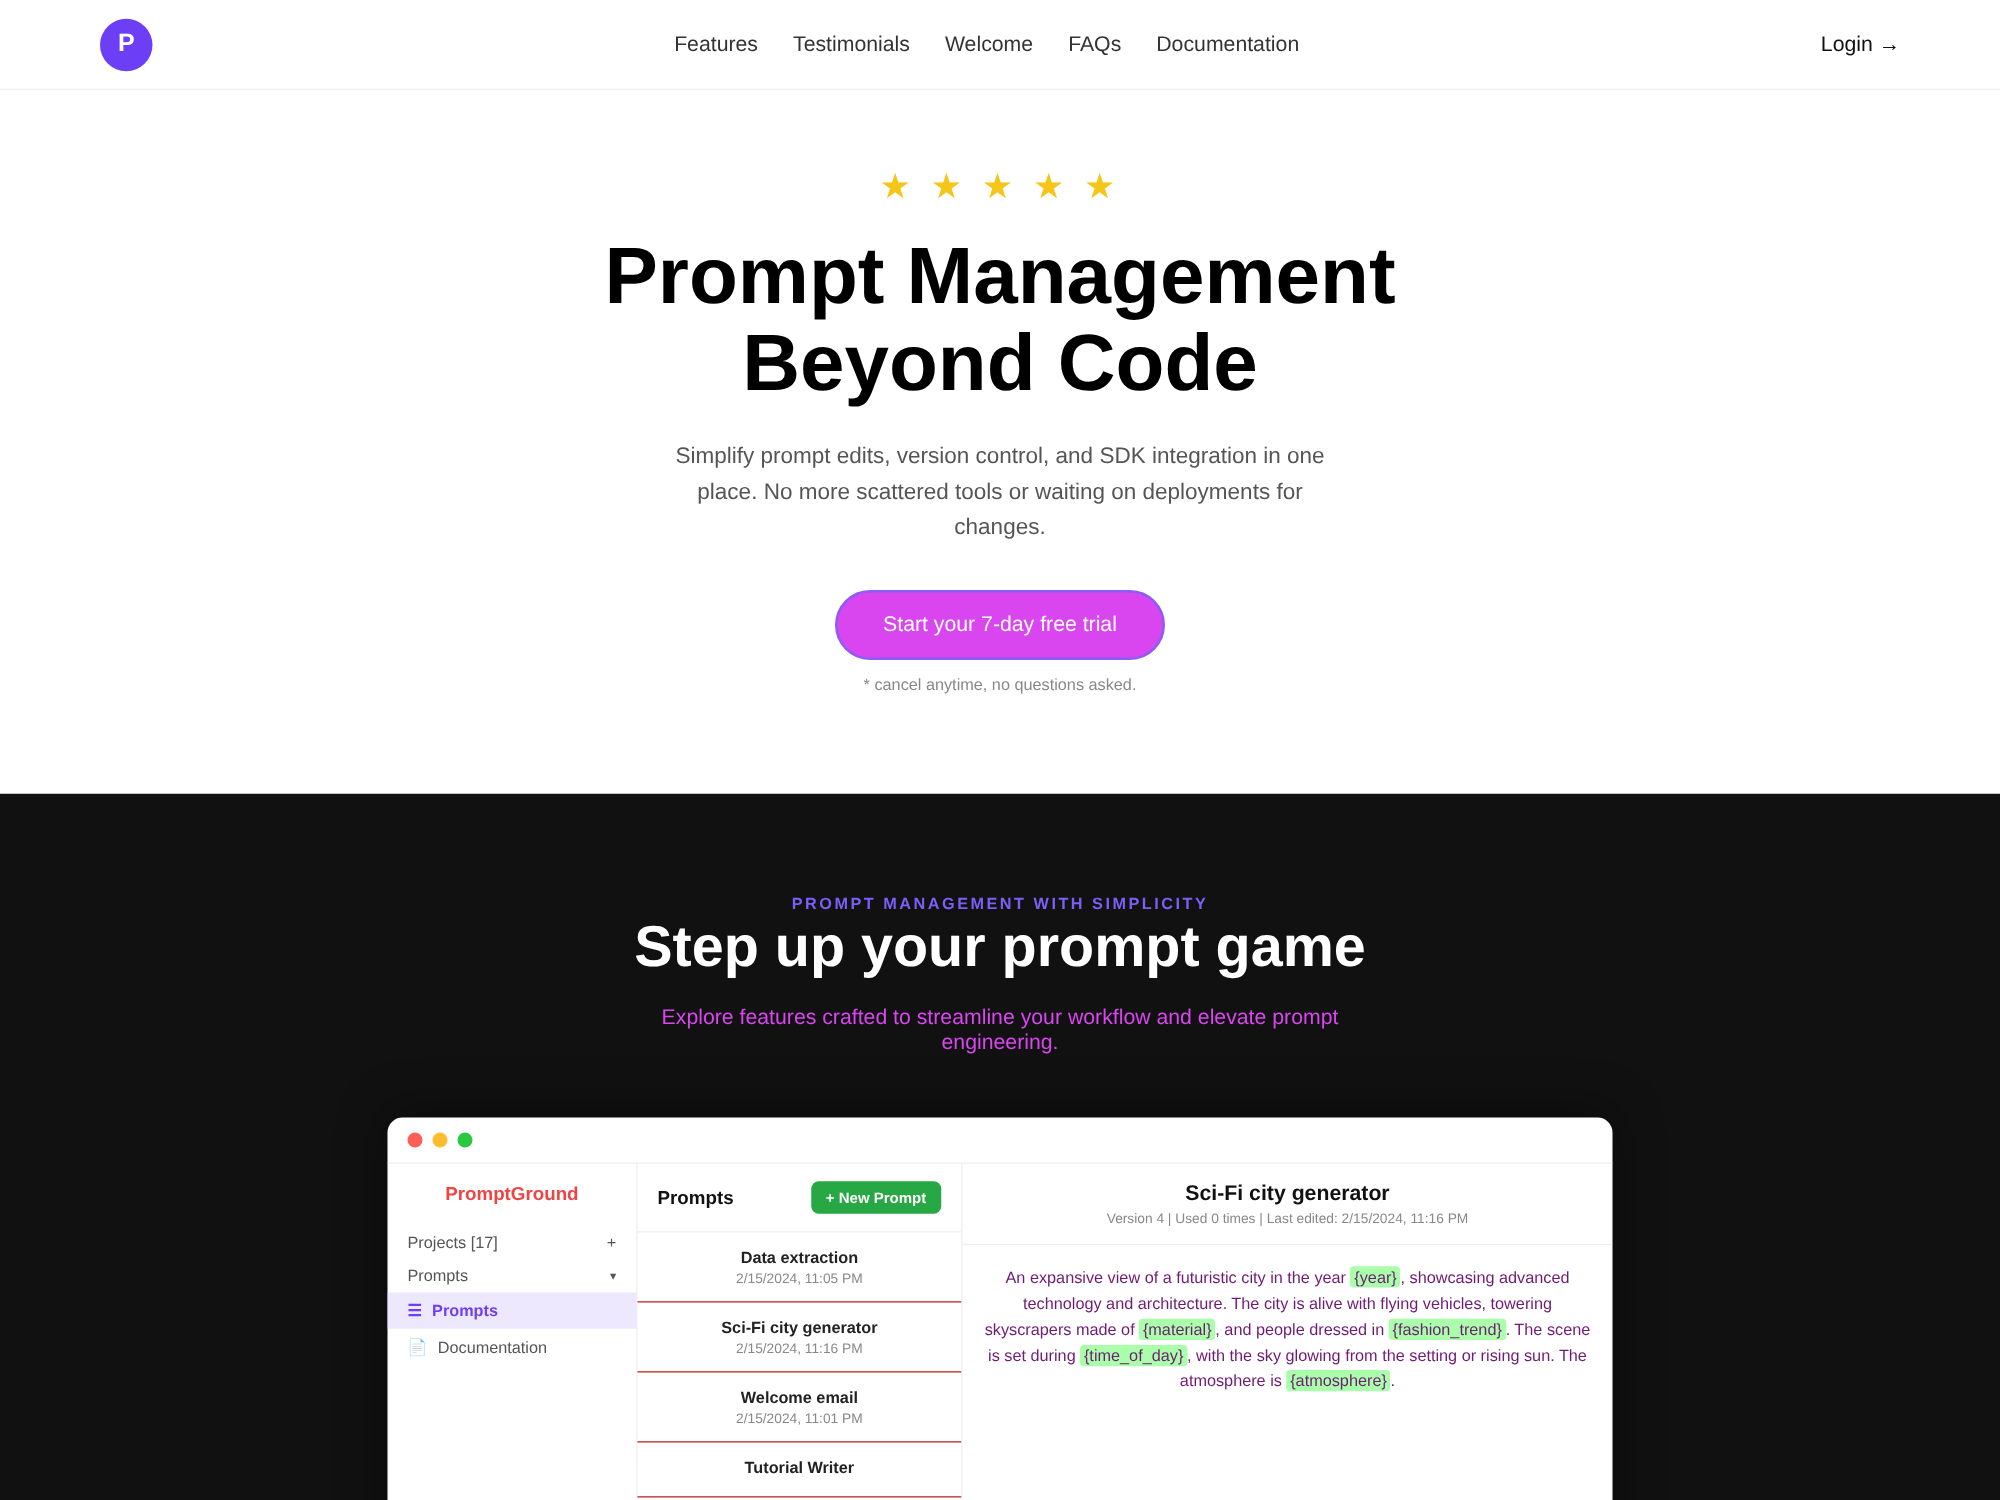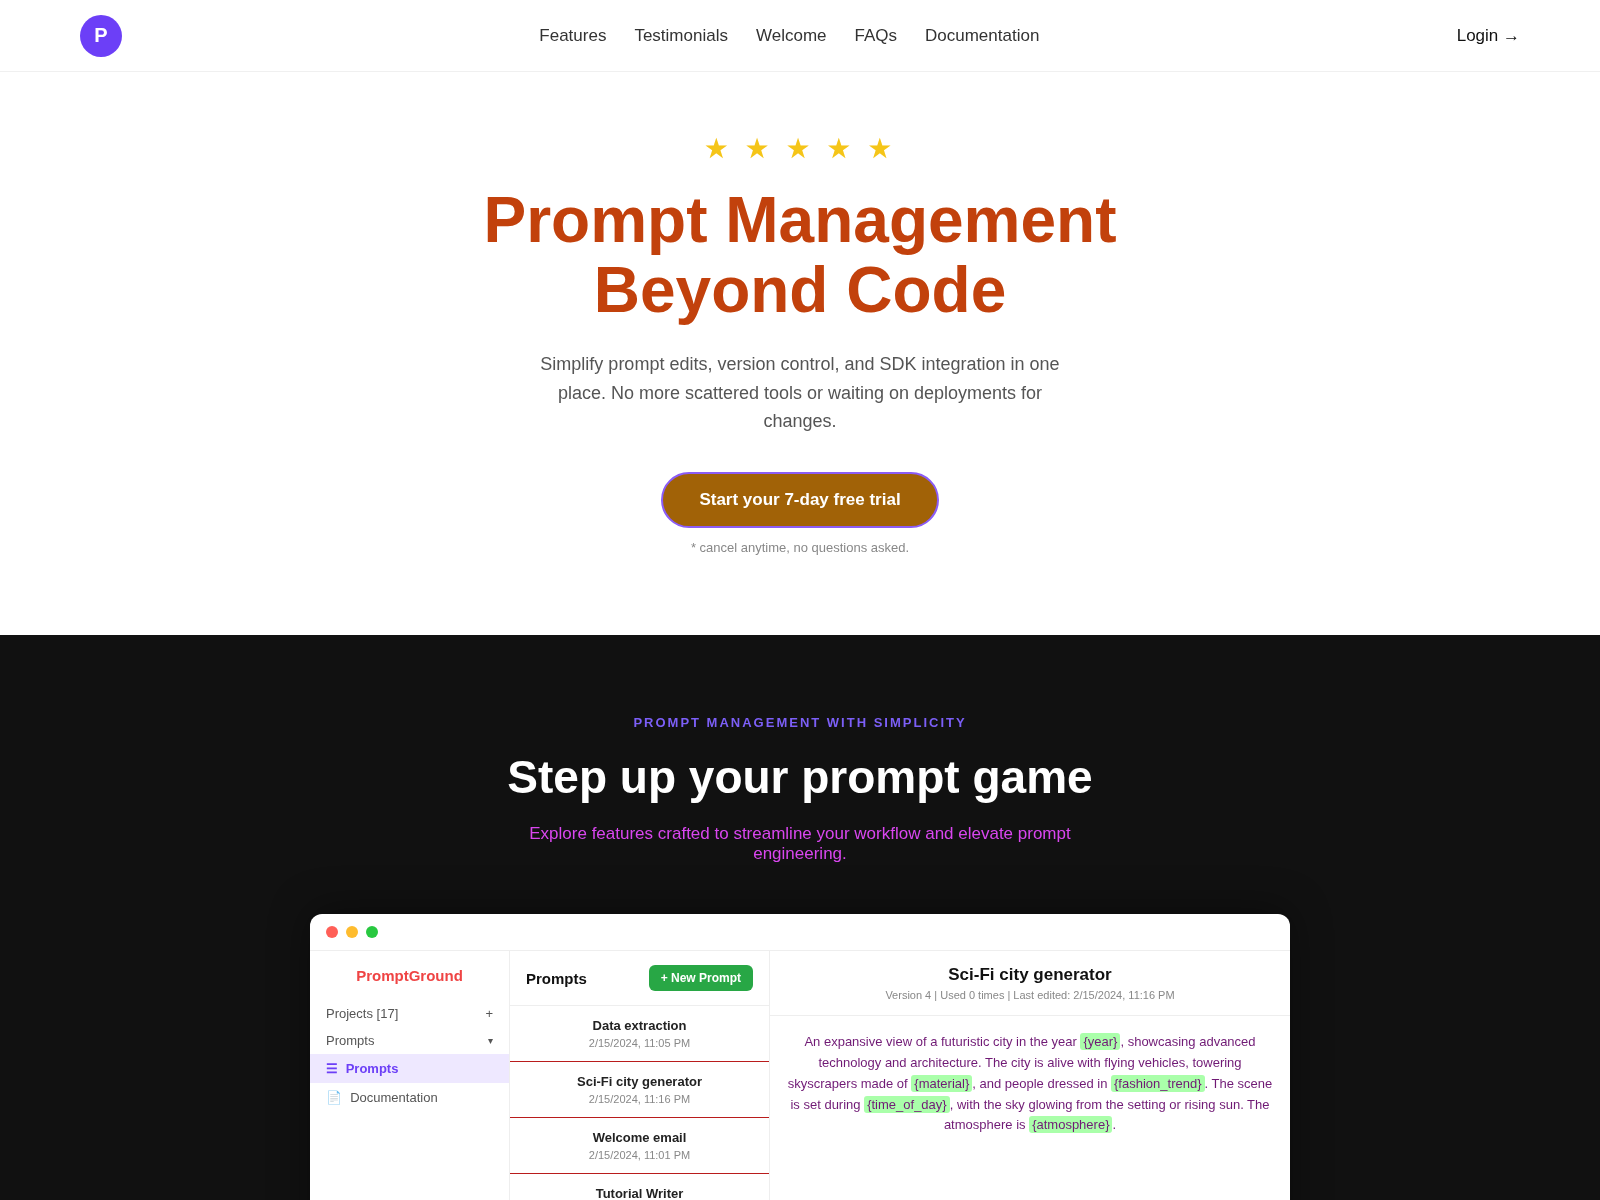--- a/index.html
+++ b/index.html
@@ -56,39 +56,39 @@
     }
     .stars {
       color: #F5C518;
       font-size: 28px;
       letter-spacing: 4px;
       margin-bottom: 20px;
     }
     .hero-title {
       font-size: 64px;
       font-weight: 800;
-      color: #c2410c;
+      color: #000000;
       line-height: 1.1;
       margin-bottom: 24px;
     }
     .hero-subtitle {
       font-size: 18px;
       color: #555;
       max-width: 560px;
       margin: 0 auto 36px;
       line-height: 1.6;
     }
     .cta-btn {
-      background: #a16207;
+      background: #d946ef;
       color: #fff;
       border: none;
       border-radius: 50px;
       padding: 16px 36px;
       font-size: 17px;
-      font-weight: 700;
+      font-weight: 400;
       cursor: pointer;
       border: 2px solid #8B5CF6;
     }
     .cta-note {
       margin-top: 12px;
       font-size: 13px;
       color: #888;
     }
 
     
@@ -96,21 +96,20 @@
       background: #111;
       padding: 80px 40px 0;
       text-align: center;
     }
     .section-label {
       color: #7C5FF7;
       font-size: 13px;
       font-weight: 700;
       letter-spacing: 2px;
       text-transform: uppercase;
-      margin-bottom: 20px;
     }
     .section-title {
       color: #fff;
       font-size: 46px;
       font-weight: 700;
       margin-bottom: 20px;
     }
     .section-desc {
       color: #d946ef;
       font-size: 17px;

